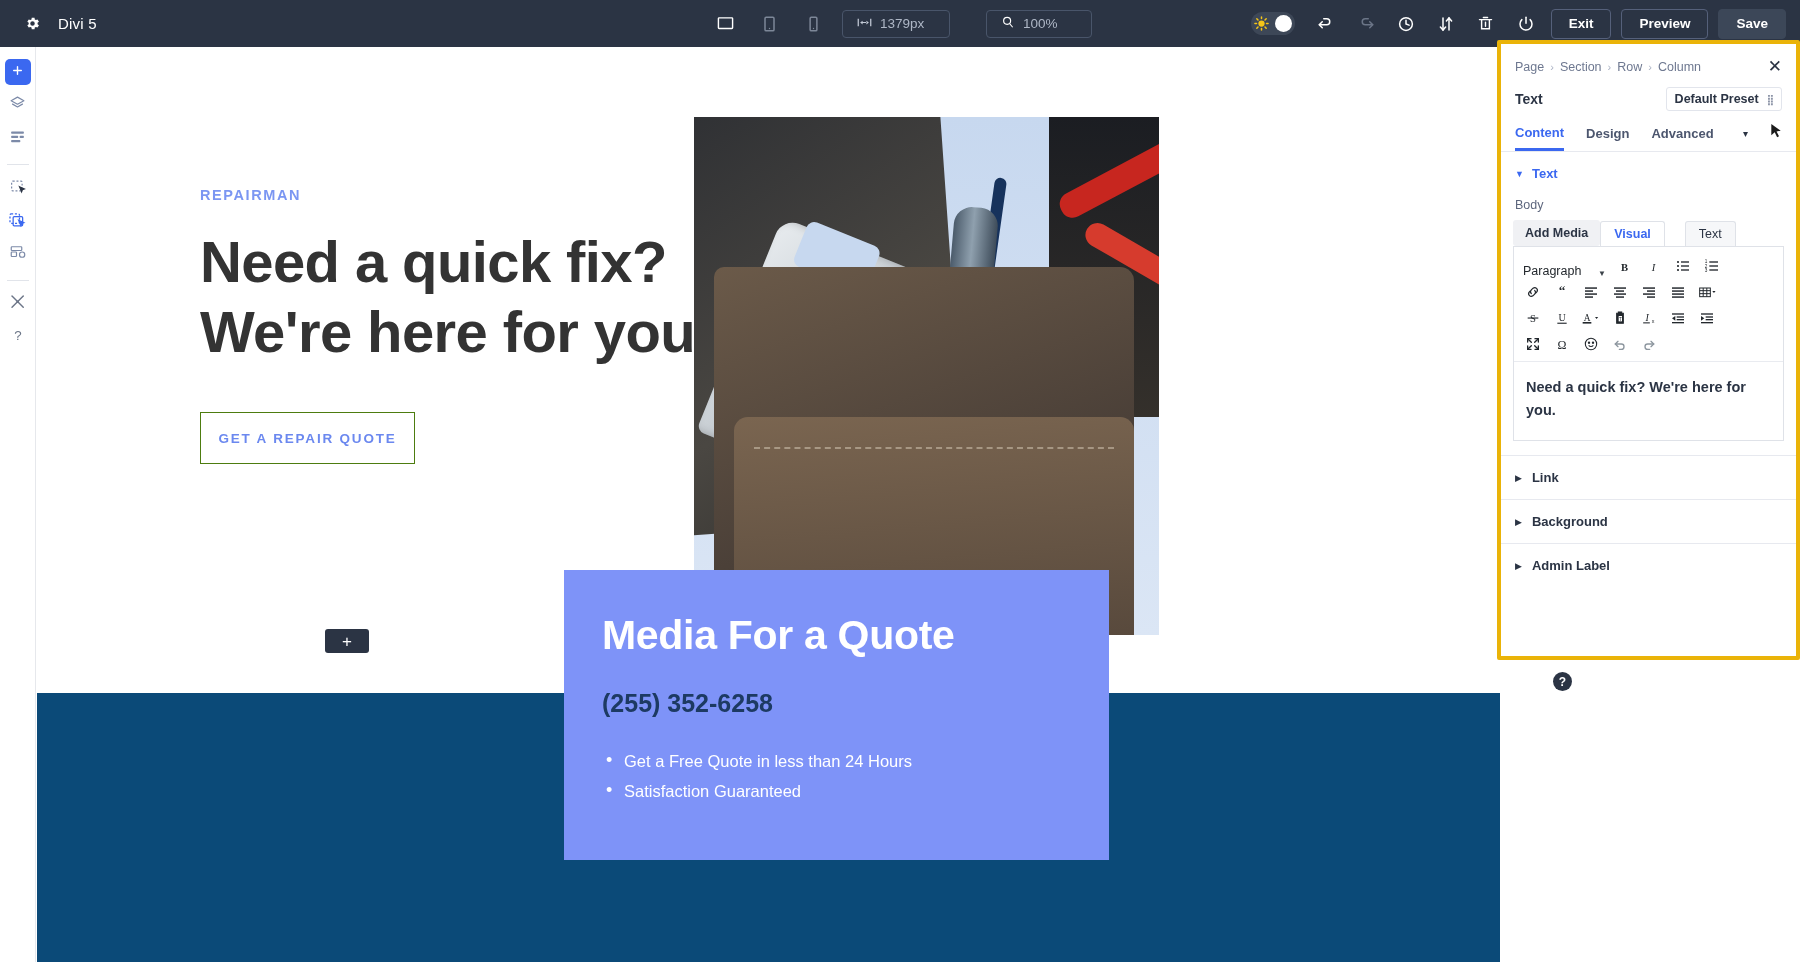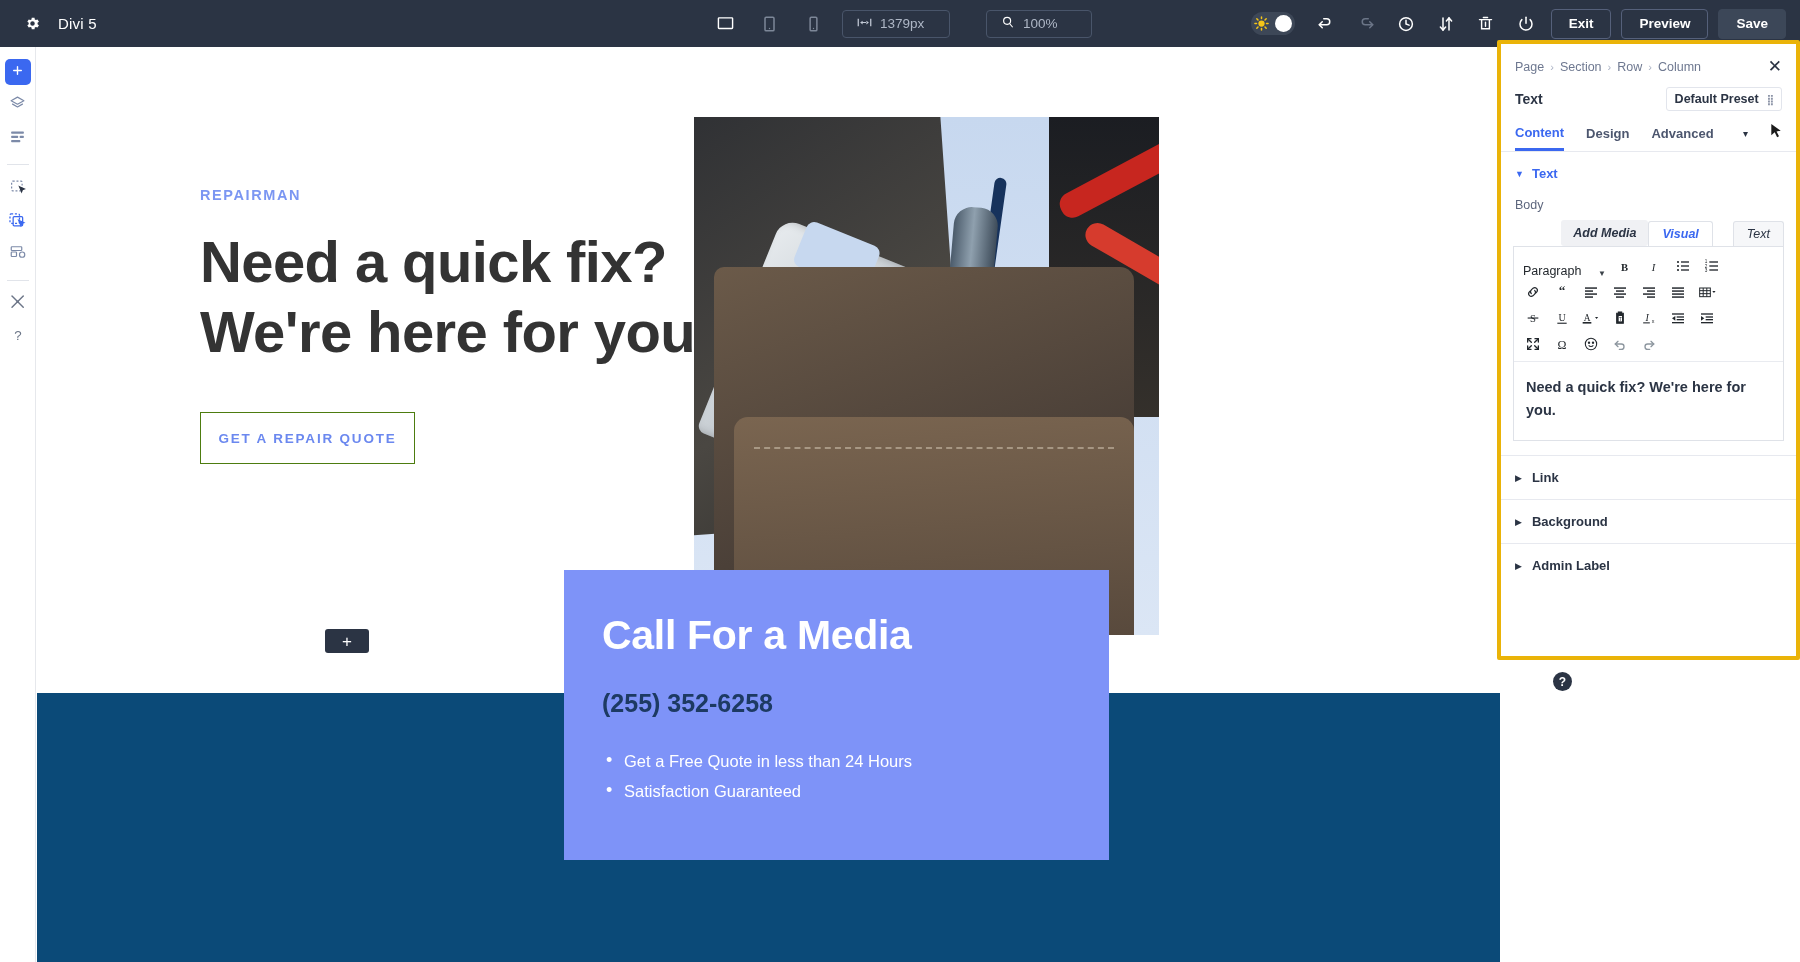--- a/index.html
+++ b/index.html
@@ -203,21 +203,21 @@
 
   .sec-head {
     display:flex; align-items:center; gap:8px; padding: 14px 14px 0 14px;
   }
   .sec-head .tri { color:#3b68f0; font-size: 9px; }
   .sec-head .lbl { font-size: 13px; font-weight: 700; color:#3b68f0; }
 
   .fieldlabel { padding: 17px 14px 0 14px; font-size: 12.5px; color:#5d667d; }
 
   .editor { margin: 8px 12px 0 12px; }
-  .edtop { display:flex; align-items:center; justify-content:flex-end;font-style:italic; }
+  .edtop { display:flex; align-items:center; justify-content:flex-start; }
   .addmedia {
     height: 26px; background:#f0f1f4; border-radius:3px; display:flex; align-items:center;
     padding: 0 12px; font-size: 12.5px; font-weight:700; color:#2b3444;
   }
   .vt-group { display:flex; align-items:flex-end; gap: 20px; }
   .vtab {
     height: 25px; padding: 0 13px; border:1px solid #dfe2e8; border-bottom:none;
     border-radius: 3px 3px 0 0; background:#f6f7f9; font-size: 12.5px; color:#2b3444;
     display:flex; align-items:center;
   }
@@ -465,21 +465,21 @@
       <div class="bagflap"></div>
       <div class="stitch"></div>
     </div>
 
     <div class="addmod">+</div>
   </div>
 
   <div class="bluesec"></div>
 
   <div class="quotecard">
-    <div class="qc-title">Call For a Media</div>
+    <div class="qc-title">Media For a Quote</div>
     <div class="qc-phone">(255) 352-6258</div>
     <ul class="qc-list">
       <li>Get a Free Quote in less than 24 Hours</li>
       <li>Satisfaction Guaranteed</li>
     </ul>
   </div>
 </div>
 
 <div id="panelwrap">
   <div id="panel">

